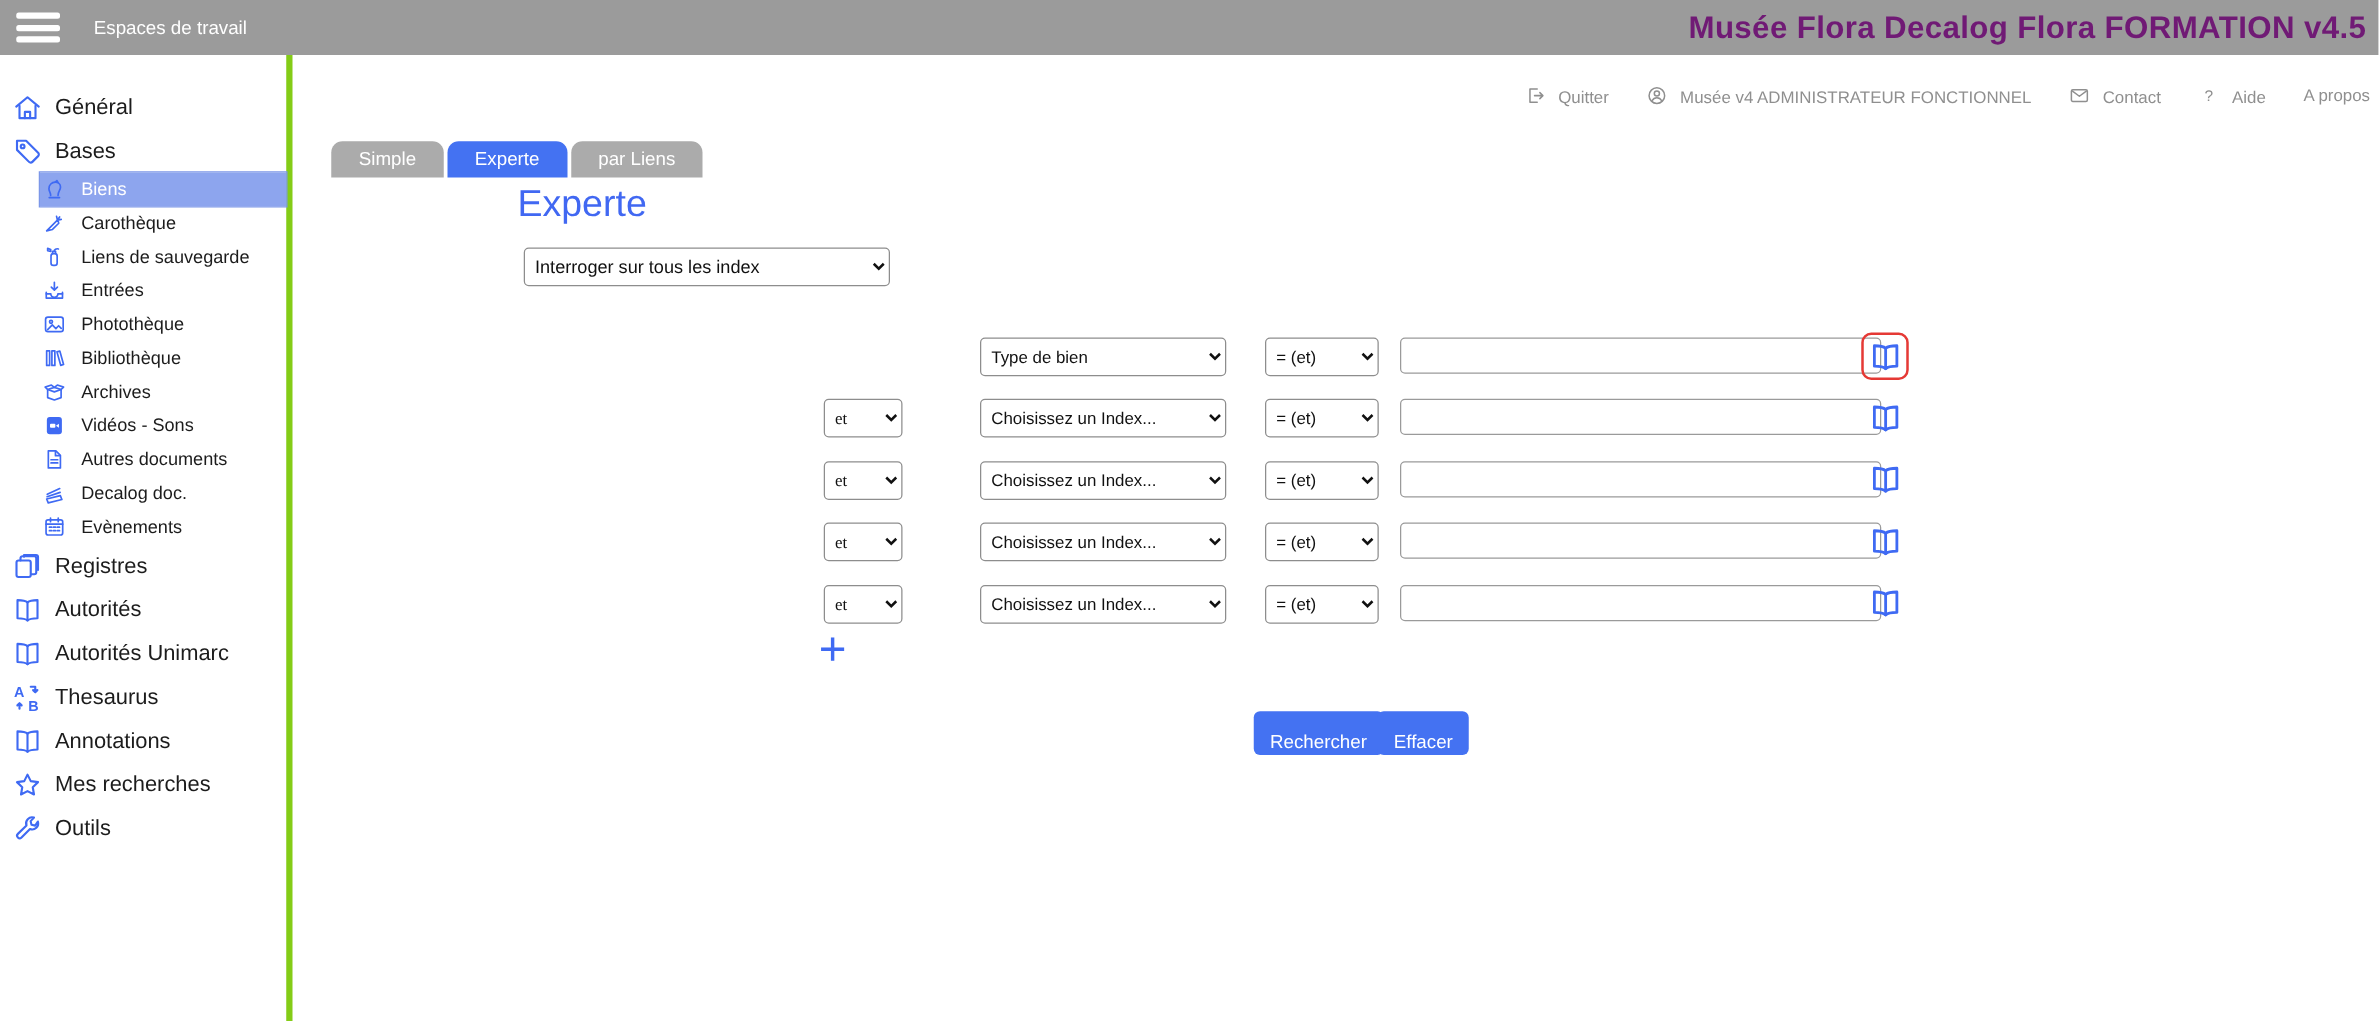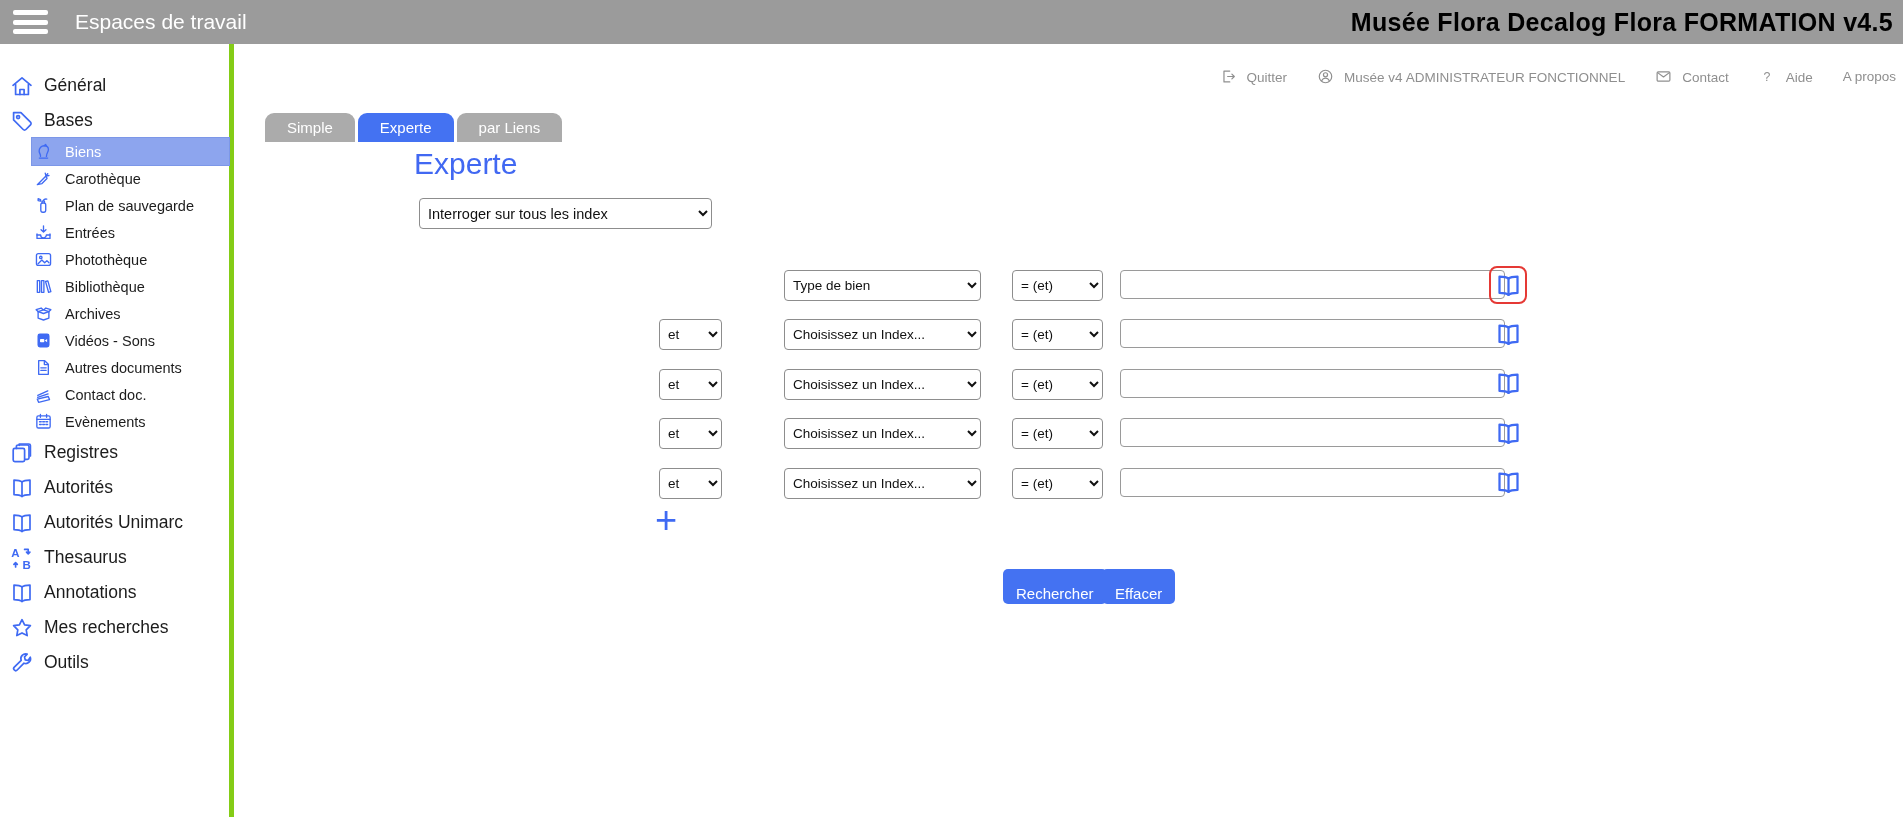--- a/index.html
+++ b/index.html
@@ -4,22 +4,22 @@
 <style>
   html,body{margin:0;padding:0;background:#fff;}
   #app{position:relative;width:1903px;height:817px;background:#fff;overflow:hidden;
        font-family:"Liberation Sans",sans-serif;-webkit-font-smoothing:antialiased;}
 
   
   .hdr{position:absolute;top:0;left:0;right:0;height:44px;background:#9b9b9b;
        display:flex;align-items:center;}
   .burger{margin-left:13px;display:flex;flex-direction:column;gap:4.5px;cursor:pointer;}
   .burger i{display:block;width:35px;height:5px;background:#fff;border-radius:2px;}
-  .ws-label{color:#fff;font-size:21px;margin-left:27px;}
-  .app-title{margin-left:auto;margin-right:10px;color:#000000;font-size:25px;font-weight:700;
+  .ws-label{color:#fff;font-size:15px;margin-left:27px;}
+  .app-title{margin-left:auto;margin-right:10px;color:#701a75;font-size:25px;font-weight:700;
              letter-spacing:.3px;white-space:nowrap;}
 
   
   .sidebar{position:absolute;top:44px;left:0;width:229px;bottom:0;background:#fff;
            border-right:5px solid #84cc16;}
   .snav{padding-top:24px;}
   .side-item{display:flex;align-items:center;height:35px;padding-left:10px;gap:10px;
              font-size:17.5px;color:#1c1c1c;cursor:pointer;white-space:nowrap;}
   .side-sub{display:flex;align-items:center;height:27px;margin-left:32px;padding-left:2px;gap:12px;
             font-size:14.5px;color:#1c1c1c;cursor:pointer;white-space:nowrap;}
@@ -53,21 +53,21 @@
        display:flex;align-items:center;background:#ababab;cursor:pointer;white-space:nowrap;}
   .tab.active{background:#4472f2;}
 
   
   .page-title{position:absolute;left:414px;top:147px;font-size:30px;color:#4168f2;}
   select{font-family:inherit;font-size:13.5px;color:#111;border:1px solid #8d8d8d;border-radius:4px;
          background:#fff;height:31px;padding:0 4px;}
   .scope-select{position:absolute;left:419px;top:198px;width:293px;font-size:14.5px;}
   .qrow{position:absolute;left:0;right:0;height:31px;}
   .qrow select,.qrow input{position:absolute;top:0;}
-  .bool-select{left:659px;width:63px;}
+  .bool-select{left:659px;width:63px;font-family:Liberation Serif, serif;}
   .index-select{left:784px;width:197px;}
   .op-select{left:1012px;width:91px;}
   .value-input{left:1120px;width:367px;height:27px;border:1px solid #9a9a9a;border-radius:4px;
                padding:0 8px;font-size:14px;font-family:inherit;}
   .book-btn{position:absolute;left:1489px;top:-4px;width:38px;height:38px;display:flex;
             align-items:center;justify-content:center;color:#3f6af3;cursor:pointer;
             background:transparent;border:none;box-sizing:border-box;}
   .book-btn .icon{width:27px;height:27px;}
   .book-btn .icon svg *{stroke-width:2;}
   .book-btn.hl{border:2.5px solid #e53935;border-radius:8px;}
@@ -132,21 +132,21 @@
           </span>
           <span>Carothèque</span>
         </div>
         <div class="side-sub">
           <span class="icon">
             <svg viewBox="0 0 24 24">
               <rect x="8.6" y="8.8" width="6.2" height="11.7" rx="2.4"></rect>
               <path d="M10.2 8.8V6.4h3V8.8M11.7 6.4c0-1.9 2.3-3 4.4-2.4M8.3 4.6 5.2 3.4v2.4l3.1.6z"></path>
             </svg>
           </span>
-          <span>Plan de sauvegarde</span>
+          <span>Liens de sauvegarde</span>
         </div>
         <div class="side-sub">
           <span class="icon">
             <svg viewBox="0 0 24 24">
               <path d="M12 3.6v7.6M8.9 8.4l3.1 3 3.1-3"></path>
               <path d="M3.8 13.8v5.7h16.4v-5.7"></path>
               <path d="M3.8 15.2h4.6a3.6 3.6 0 0 0 7.2 0h4.6"></path>
             </svg>
           </span>
           <span>Entrées</span>
@@ -199,21 +199,21 @@
             </svg>
           </span>
           <span>Autres documents</span>
         </div>
         <div class="side-sub">
           <span class="icon">
             <svg viewBox="0 0 24 24">
               <path d="m4.8 13.2 12.6-5.8M4.6 15.6l13.2-4.4M4.2 17.9l13.8-3.4 1.6 3.9L5.8 21.9z"></path>
             </svg>
           </span>
-          <span>Contact doc.</span>
+          <span>Decalog doc.</span>
         </div>
         <div class="side-sub">
           <span class="icon">
             <svg viewBox="0 0 24 24">
               <rect x="3.6" y="4.9" width="16.8" height="15.3" rx="2"></rect>
               <path d="M3.6 9.3h16.8M8.1 3.1v3.6M15.9 3.1v3.6"></path>
               <path d="M7 12.3h2.2M11 12.3h2.2M15 12.3h2.2M7 15.8h2.2M11 15.8h2.2M15 15.8h2.2"></path>
             </svg>
           </span>
           <span>Evènements</span>

